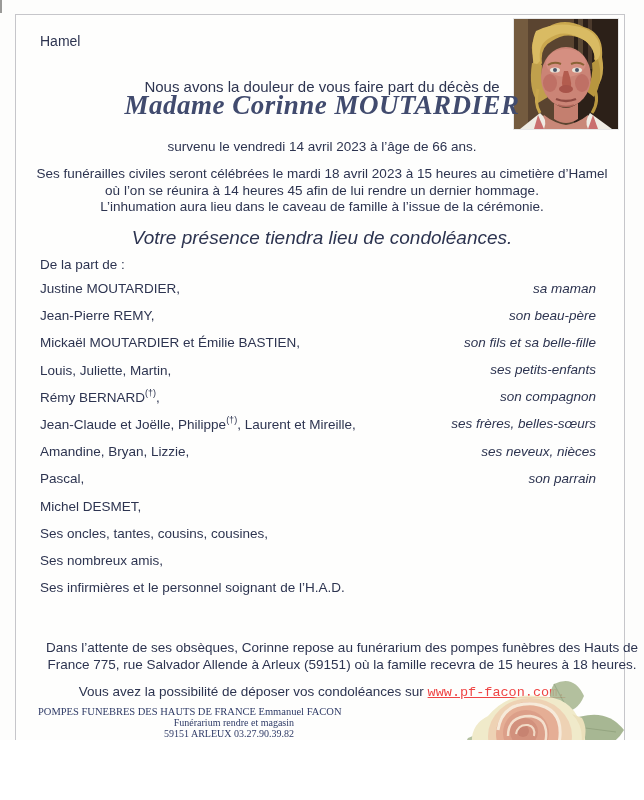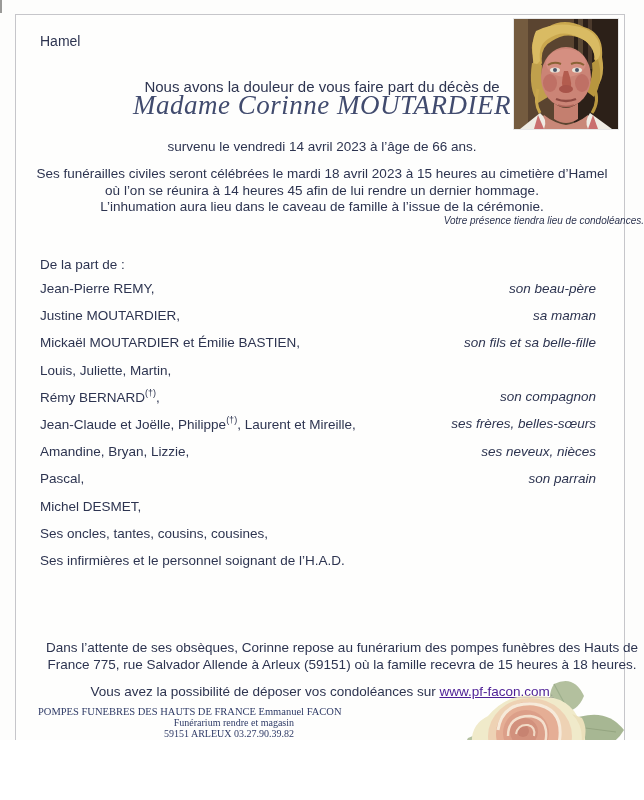--- a/index.html
+++ b/index.html
@@ -19,34 +19,34 @@
   }
   .scan-line-bottom{position:absolute;left:0;top:793px;width:644px;height:1px;background:#e2e2e0;}
   .scan-corner{position:absolute;left:0;top:0;width:2px;height:13px;background:#9a9a98;}
   .city{position:absolute;left:40px;top:33px;font-size:14px;}
   .photo{position:absolute;left:514px;top:19px;width:104px;height:110px;box-shadow:0 0 0 1px #e7e7e7;}
   .centered{position:absolute;left:0;width:644px;text-align:center;white-space:nowrap;}
   .intro{top:78px;font-size:15px;}
   .title{
     top:90px;
     font-family:"Liberation Serif", serif;
-    font-style:italic;font-weight:400;
+    font-style:italic;font-weight:700;
     font-size:27px;color:#414b6e;letter-spacing:.5px;
   }
   .death-line{top:139px;font-size:13.5px;}
   .ceremony{top:166px;font-size:13.5px;line-height:16.5px;}
-  .condolence{top:215px;font-size:10px;font-style:italic;text-align:right;}
+  .condolence{top:227px;font-size:19px;font-style:italic;}
   .family-heading{position:absolute;left:40px;top:257px;font-size:13.5px;}
   .family{position:absolute;left:40px;top:271px;width:556px;}
   .frow{display:flex;justify-content:space-between;align-items:baseline;height:27.2px;line-height:27.2px;font-size:13.5px;white-space:nowrap;}
   .fname sup{font-size:9px;}
   .frel{font-style:italic;}
   .home-info{top:640px;font-size:13.5px;line-height:16.5px;margin-left:20px;}
   .website{top:684px;font-size:13.5px;}
-  .website a{color:#4c1d95;text-decoration:underline;}
+  .website a{color:#ef4444;text-decoration:underline;font-family:Liberation Mono, monospace;}
   .footer{
     position:absolute;left:38px;top:706px;width:256px;text-align:right;
     font-family:"Liberation Serif", serif;color:#2e3a66;white-space:nowrap;
   }
   .footer .f1{font-size:10.5px;line-height:12px;}
   .footer .f2,.footer .f3{font-size:10px;line-height:10.5px;}
   .rose{position:absolute;left:358px;top:670px;width:286px;height:126px;}
 </style>
 </head>
 <body>
@@ -116,33 +116,34 @@
     <div>où l’on se réunira à 14 heures 45 afin de lui rendre un dernier hommage.</div>
     <div>L’inhumation aura lieu dans le caveau de famille à l’issue de la cérémonie.</div>
   </div>
 
   <div class="centered condolence">Votre présence tiendra lieu de condoléances.</div>
 
   <div class="family-heading">De la part de :</div>
 
   <div class="family">
     <div class="frow">
+      <span class="fname"><span>Justine MOUTARDIER,</span><sup></sup><span></span></span>
+      <span class="frel">sa maman</span>
+    </div>
+    <div class="frow">
       <span class="fname"><span>Jean-Pierre REMY,</span><sup></sup><span></span></span>
       <span class="frel">son beau-père</span>
     </div>
     <div class="frow">
-      <span class="fname"><span>Justine MOUTARDIER,</span><sup></sup><span></span></span>
-      <span class="frel">sa maman</span>
-    </div>
-    <div class="frow">
       <span class="fname"><span>Mickaël MOUTARDIER et Émilie BASTIEN,</span><sup></sup><span></span></span>
       <span class="frel">son fils et sa belle-fille</span>
     </div>
     <div class="frow">
       <span class="fname"><span>Louis, Juliette, Martin,</span><sup></sup><span></span></span>
+      <span class="frel">ses petits-enfants</span>
     </div>
     <div class="frow">
       <span class="fname"><span>Rémy BERNARD</span><sup>(†)</sup><span>,</span></span>
       <span class="frel">son compagnon</span>
     </div>
     <div class="frow">
       <span class="fname"><span>Jean-Claude et Joëlle, Philippe</span><sup>(†)</sup><span>, Laurent et Mireille,</span></span>
       <span class="frel">ses frères, belles-sœurs</span>
     </div>
     <div class="frow">
@@ -152,20 +153,24 @@
     <div class="frow">
       <span class="fname"><span>Pascal,</span><sup></sup><span></span></span>
       <span class="frel">son parrain</span>
     </div>
     <div class="frow">
       <span class="fname"><span>Michel DESMET,</span><sup></sup><span></span></span>
       <span class="frel"></span>
     </div>
     <div class="frow">
       <span class="fname"><span>Ses oncles, tantes, cousins, cousines,</span><sup></sup><span></span></span>
+      <span class="frel"></span>
+    </div>
+    <div class="frow">
+      <span class="fname"><span>Ses nombreux amis,</span><sup></sup><span></span></span>
       <span class="frel"></span>
     </div>
     <div class="frow">
       <span class="fname"><span>Ses infirmières et le personnel soignant de l’H.A.D.</span><sup></sup><span></span></span>
       <span class="frel"></span>
     </div>
   </div>
 
   <div class="centered home-info">
     <div>Dans l’attente de ses obsèques, Corinne repose au funérarium des pompes funèbres des Hauts de</div>

